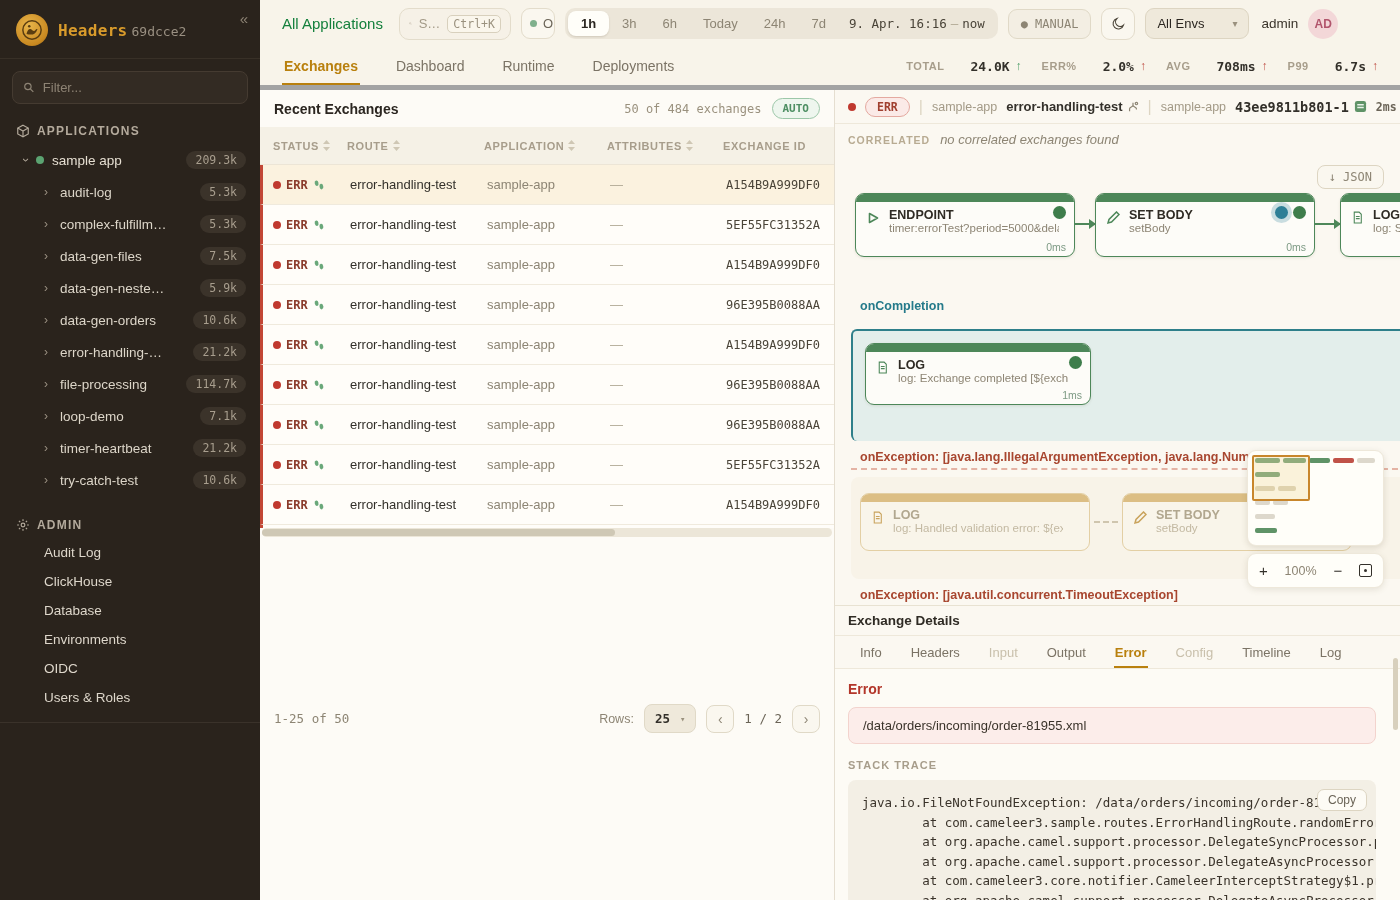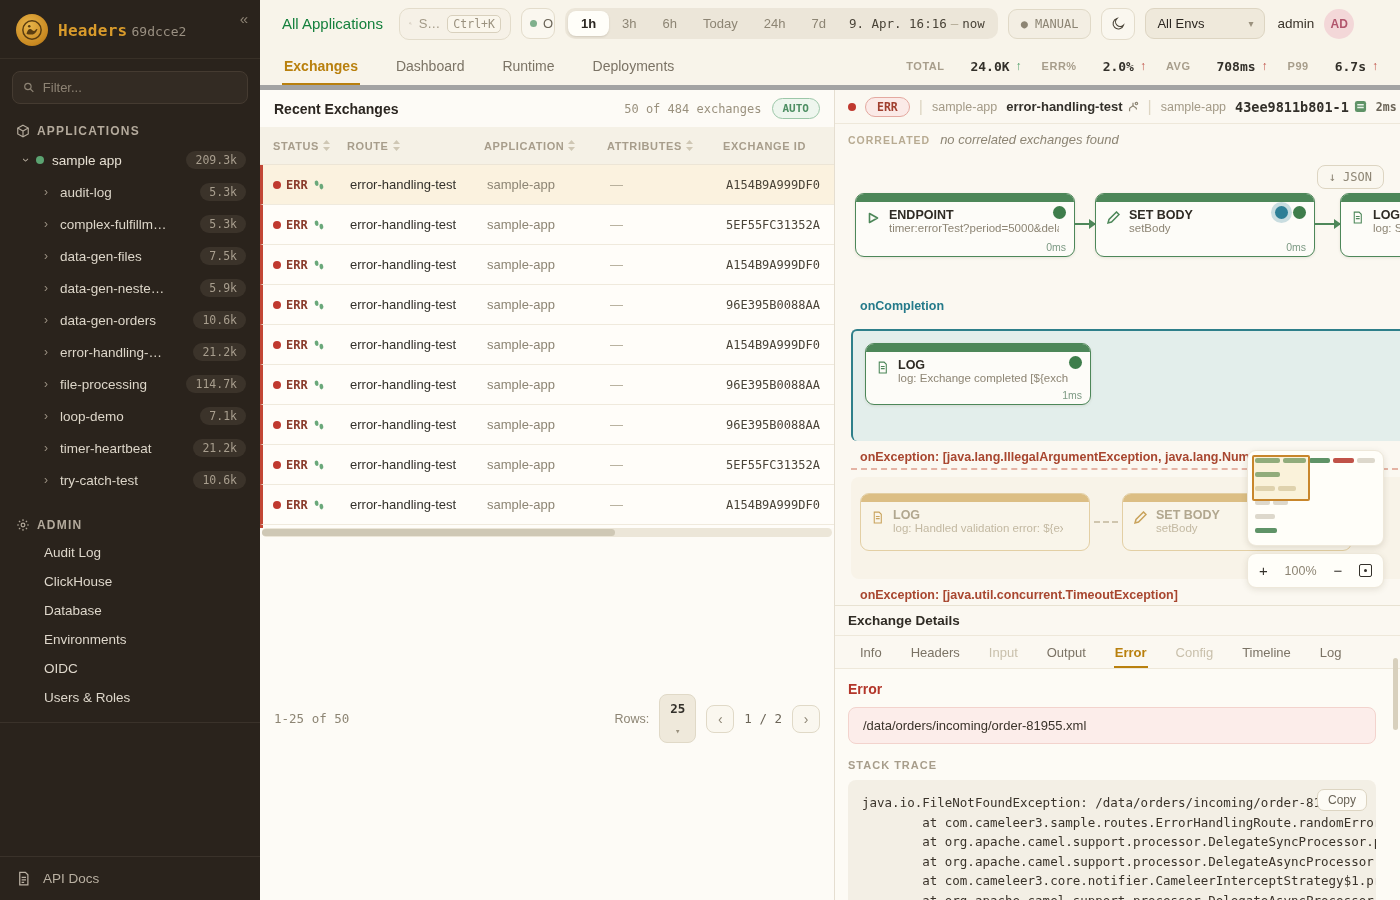--- a/index.html
+++ b/index.html
@@ -38,21 +38,21 @@
   .kbd { font-family:"DejaVu Sans Mono", monospace; font-size:11.5px; border:1px solid #d8d0bd; border-radius:5px; padding:1px 5px; color:#9a917e; background:#faf6ec; }
   .live-pill { display:flex; align-items:center; gap:6px; border:1px solid #e3dccb; border-radius:9px; background:#faf7ef; padding:7px 8px; width:34px; overflow:hidden; color:#6b6457; font-size:13px; }
   .live-dot { width:7px; height:7px; border-radius:50%; background:#7fb08c; flex:none; }
   .seg-wrap { display:flex; align-items:center; background:#ece6d9; border-radius:10px; padding:3px; }
   .seg { padding:5px 13px; font-size:13px; color:#8d8574; border-radius:8px; cursor:pointer; white-space:nowrap; }
   .seg.active { background:#fffef9; color:#2b2620; font-weight:bold; box-shadow:0 1px 2px rgba(60,50,30,.15); }
   .seg-date { font-family:"DejaVu Sans Mono", monospace; font-size:12.5px; color:#4a4438; padding:5px 10px; white-space:nowrap; }
   .seg-date .dash { color:#b1a994; margin:0 4px; }
   .btn-manual { display:flex; align-items:center; gap:7px; border:1px solid #e0d9c7; background:#f3eee3; border-radius:9px; padding:7px 12px; font-family:"DejaVu Sans Mono", monospace; font-size:12px; color:#8d8574; cursor:pointer; white-space:nowrap; }
   .btn-icon { border:1px solid #e3dccb; background:#faf7ef; border-radius:9px; width:34px; height:32px; display:flex; align-items:center; justify-content:center; cursor:pointer; }
-  .env-select { display:flex; align-items:center; justify-content:space-between; border:1px solid #ddd5c2; background:#efe9db; border-radius:9px; padding:7px 11px; width:120px; font-size:13px; color:#2b2620; cursor:pointer; }
+  .env-select { display:flex; align-items:center; justify-content:space-between; border:1px solid #ddd5c2; background:#efe9db; border-radius:9px; padding:7px 11px; width:104px; font-size:13px; color:#2b2620; cursor:pointer; }
   .env-select .arrow { color:#9a917e; font-size:10px; }
   .user-name { font-size:13.5px; color:#3a332a; margin-left:2px; }
   .avatar { width:30px; height:30px; border-radius:50%; background:#f3d7d8; color:#b1556c; font-weight:bold; font-size:12px; display:flex; align-items:center; justify-content:center; cursor:pointer; }
 
   .tabsrow { height:43px; display:flex; align-items:center; padding:0 22px; gap:44px; background:#f8f4ea; border-bottom:5px solid #a3a3a3; }
   .nav-tab { font-size:14px; color:#7b7365; padding:11px 2px 9px; cursor:pointer; border-bottom:2.5px solid transparent; }
   .nav-tab.active { color:#b9800e; font-weight:bold; border-bottom-color:#b9800e; }
   .stats { margin-left:auto; display:flex; align-items:center; gap:20px; }
   .stat { display:flex; align-items:center; gap:6px; }
   .stat .lbl { font-size:11px; font-weight:bold; color:#a79d8b; letter-spacing:.5px; }
@@ -83,21 +83,21 @@
   .row .c-route { color:#33302a; }
   .row .c-app { color:#8d8574; }
   .row .c-attr { color:#b1a994; }
   .row .c-id { font-family:"DejaVu Sans Mono", monospace; font-size:12px; color:#4a4438; white-space:nowrap; overflow:hidden; }
   .hscroll { height:9px; background:#ece6d8; border-radius:5px; margin:0 2px; position:relative; }
   .hscroll .thumb { position:absolute; left:0; top:1px; height:7px; width:62%; background:#cfc8b5; border-radius:5px; }
   .pager { flex:1; display:flex; align-items:center; padding:0 14px; gap:10px; }
   .pager .range { font-family:"DejaVu Sans Mono", monospace; font-size:12.5px; color:#8d8574; }
   .pager .spacer { flex:1; }
   .rows-label { font-size:12.5px; color:#8d8574; }
-  .rows-select { display:flex; align-items:center; gap:10px; border:1px solid #e0d9c7; background:#efe9db; border-radius:8px; padding:6px 10px; font-family:"DejaVu Sans Mono", monospace; font-size:12.5px; font-weight:bold; color:#33302a; cursor:pointer;flex-direction:column; }
+  .rows-select { display:flex; align-items:center; gap:10px; border:1px solid #e0d9c7; background:#efe9db; border-radius:8px; padding:6px 10px; font-family:"DejaVu Sans Mono", monospace; font-size:12.5px; font-weight:bold; color:#33302a; cursor:pointer; }
   .rows-select .arrow { color:#9a917e; font-size:9px; }
   .pg-btn { width:28px; height:28px; border:1px solid #e0d9c7; background:#faf7ef; border-radius:8px; display:flex; align-items:center; justify-content:center; color:#8d8574; font-size:14px; cursor:pointer; }
   .pg-num { font-family:"DejaVu Sans Mono", monospace; font-size:12.5px; color:#6b6457; }
 
   
   .detail-panel { flex:1; display:flex; flex-direction:column; background:#fbf8f1; min-width:0; }
   .det-head { height:34px; display:flex; align-items:center; gap:9px; padding:0 13px; border-bottom:1px solid #eee8da; white-space:nowrap; overflow:hidden; }
   .err-pill { border:1px solid #e4a9a0; background:#fbeae7; color:#a03f2f; font-family:"DejaVu Sans Mono", monospace; font-weight:bold; font-size:11.5px; border-radius:11px; padding:2px 11px; }
   .det-dim { color:#a39a87; font-size:12.5px; }
   .det-route { font-weight:bold; font-size:13px; color:#33302a; display:flex; align-items:center; gap:4px; }
@@ -281,27 +281,20 @@
       <div class="admin-item">Database</div>
 
       <div class="admin-item">Environments</div>
 
       <div class="admin-item">OIDC</div>
 
       <div class="admin-item">Users &amp; Roles</div>
     </div>
   <div class="sb-divider"></div>
 
-  <div class="sb-footer">
-    <svg width="15" height="15" viewBox="0 0 24 24" fill="none" stroke="#b9b0a2" stroke-width="2">
-        <path d="M6 2h9l4 4v16H6z"></path>
-        <path d="M9 10h7M9 14h7M9 18h4"></path>
-      </svg>
-    <span>API Docs</span>
-  </div>
 </aside>
 
 <div class="main">
 
   <div class="topbar">
     <span class="scope">All Applications</span>
     <div class="searchbox">
       <svg width="13" height="13" viewBox="0 0 24 24" fill="none" stroke="#a39a87" stroke-width="2.4">
           <circle cx="10" cy="10" r="6.5"></circle>
           <path d="M15 15l6 6"></path>

